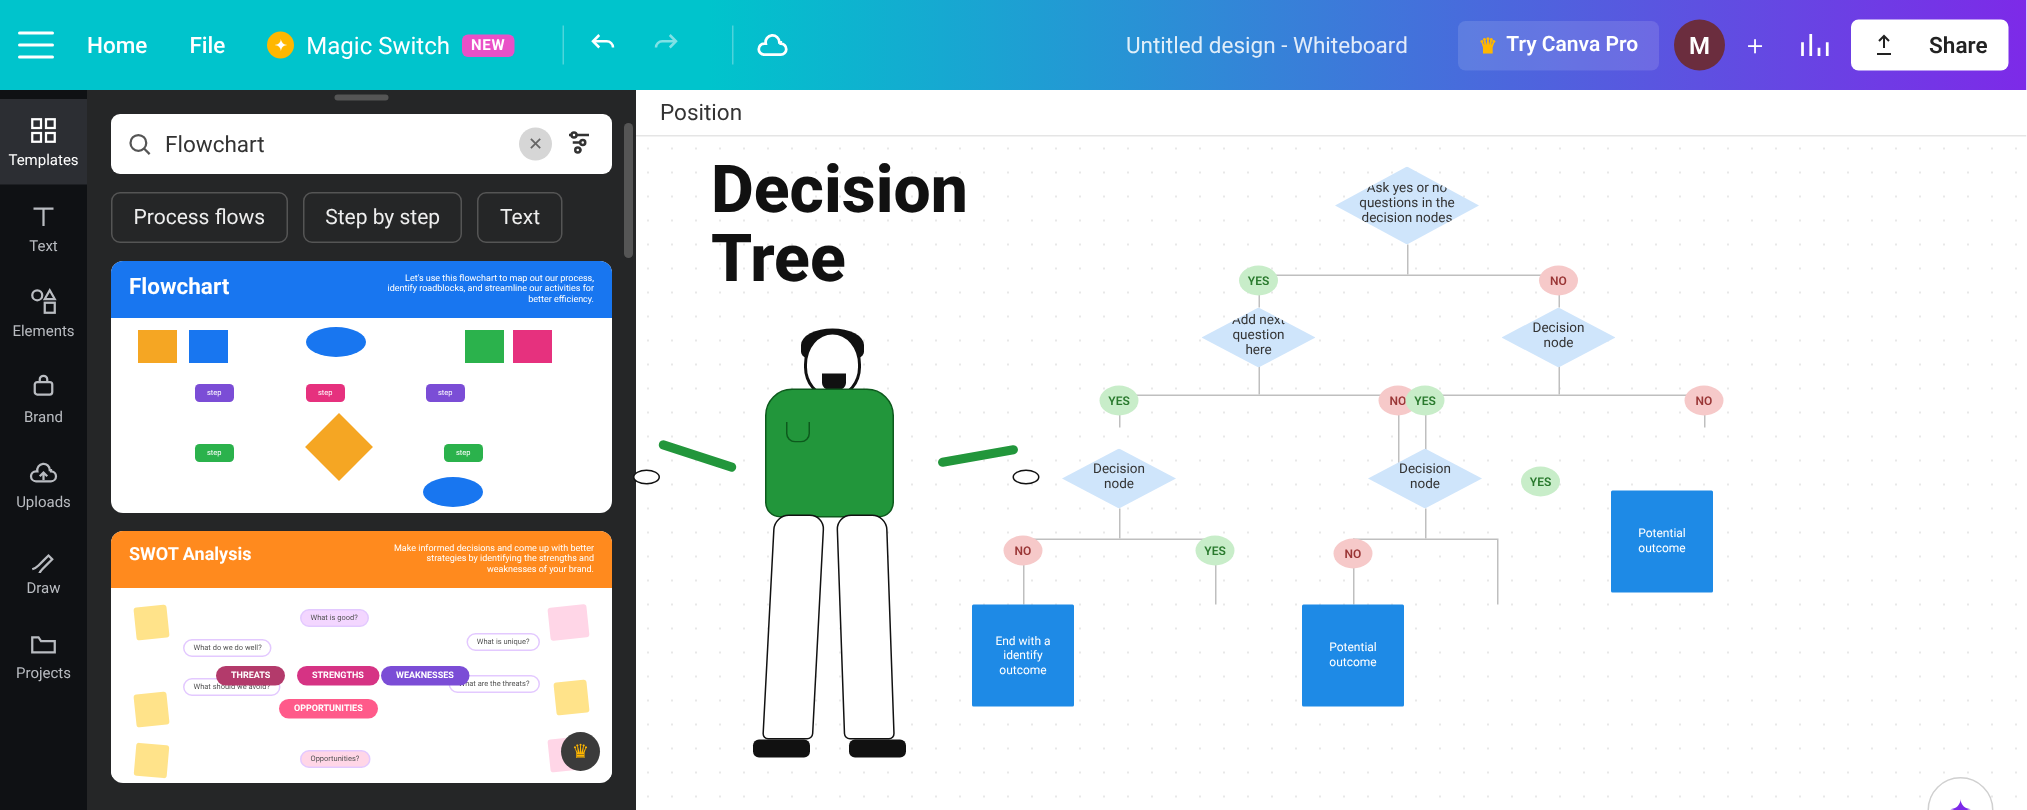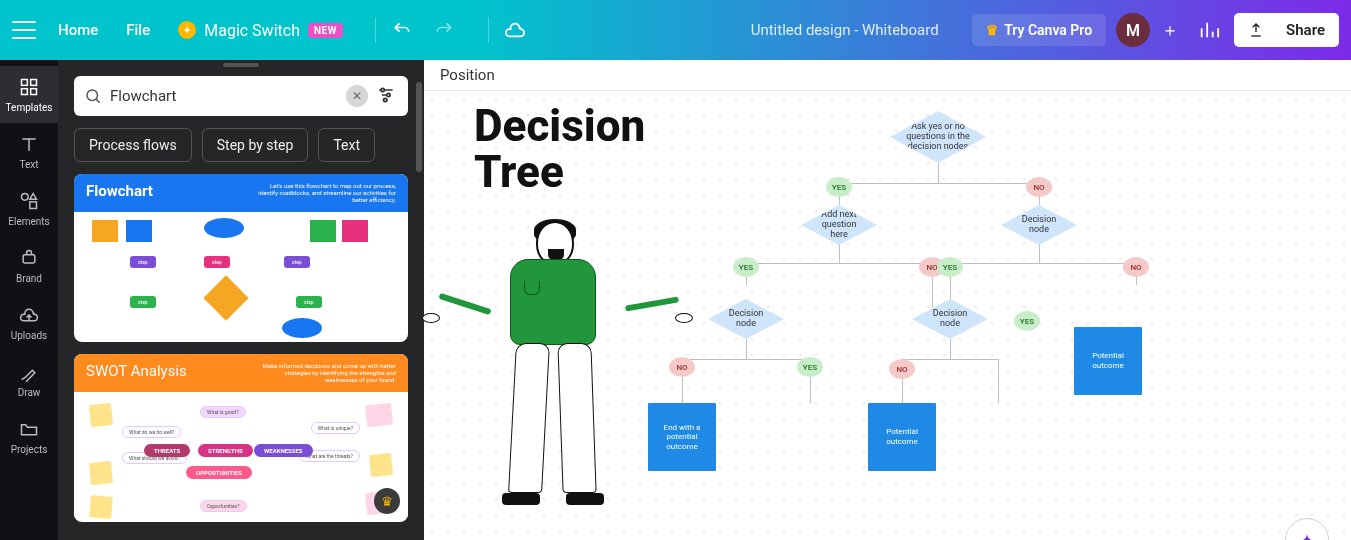--- a/index.html
+++ b/index.html
@@ -55,21 +55,21 @@
 .t1-head .sub{font-size:6px;max-width:140px;text-align:right;line-height:1.2;}
 .t1-body{position:relative;height:126px;}
 .t1-body .sq{position:absolute;width:26px;height:22px;}
 .t1-body .pill{position:absolute;border-radius:3px;font-size:5px;color:#fff;display:flex;align-items:center;justify-content:center;padding:3px 8px;}
 .t1-body .dia{position:absolute;width:32px;height:32px;background:#f5a623;transform:rotate(45deg);}
 .t1-body .ell{position:absolute;width:40px;height:20px;border-radius:50%;background:#1876f0;}
 
 
 .t2{background:#fff;height:168px;}
 .t2-head{background:#ff8a1e;color:#fff;padding:8px 12px;display:flex;justify-content:space-between;align-items:flex-start;}
-.t2-head .tt{font-weight:400;font-size:15px;}
+.t2-head .tt{font-weight:700;font-size:12px;}
 .t2-head .sub{font-size:6px;max-width:140px;text-align:right;line-height:1.2;}
 .t2-body{position:relative;height:126px;background:#fff;}
 .t2-body .note{position:absolute;width:22px;height:22px;background:#ffe38a;transform:rotate(-6deg);border-radius:2px;}
 .t2-body .bub{position:absolute;background:#fff;border:1px solid #e3c9ff;border-radius:10px;font-size:5px;padding:2px 6px;color:#555;}
 .t2-body .ctr{position:absolute;border-radius:10px;color:#fff;font-size:6px;font-weight:700;padding:3px 10px;}
 .pro-badge{position:absolute;right:8px;bottom:8px;width:26px;height:26px;border-radius:50%;background:#3b3b3b;display:flex;align-items:center;justify-content:center;color:#ffb700;font-size:13px;}
 
 .panel-scroll{position:absolute;right:2px;top:12px;width:6px;height:500px;}
 .panel-scroll .track{width:100%;height:100%;background:transparent;}
 .panel-scroll .grip{width:100%;height:90px;background:#555;border-radius:3px;margin-top:10px;}
@@ -393,20 +393,20 @@
       <div class="node pill-node no" style="left:699px;top:166px">NO</div>
 
       <div class="node diamond sm" style="left:284px;top:208px">Decision node</div>
       <div class="node diamond sm" style="left:488px;top:208px">Decision node</div>
       <div class="node pill-node yes" style="left:590px;top:220px;background:#c8edc9">YES</div>
 
       <div class="node pill-node no" style="left:245px;top:266px">NO</div>
       <div class="node pill-node yes" style="left:373px;top:266px">YES</div>
       <div class="node pill-node no" style="left:465px;top:268px">NO</div>
 
-      <div class="node outcome" style="left:224px;top:312px">End with a potential outcome</div>
+      <div class="node outcome" style="left:224px;top:312px">End with a identify outcome</div>
       <div class="node outcome" style="left:444px;top:312px">Potential outcome</div>
       <div class="node outcome" style="left:650px;top:236px">Potential outcome</div>
 
       <div class="assist">✦</div>
     </div>
   </div>
 </div>
 
 </body></html>

